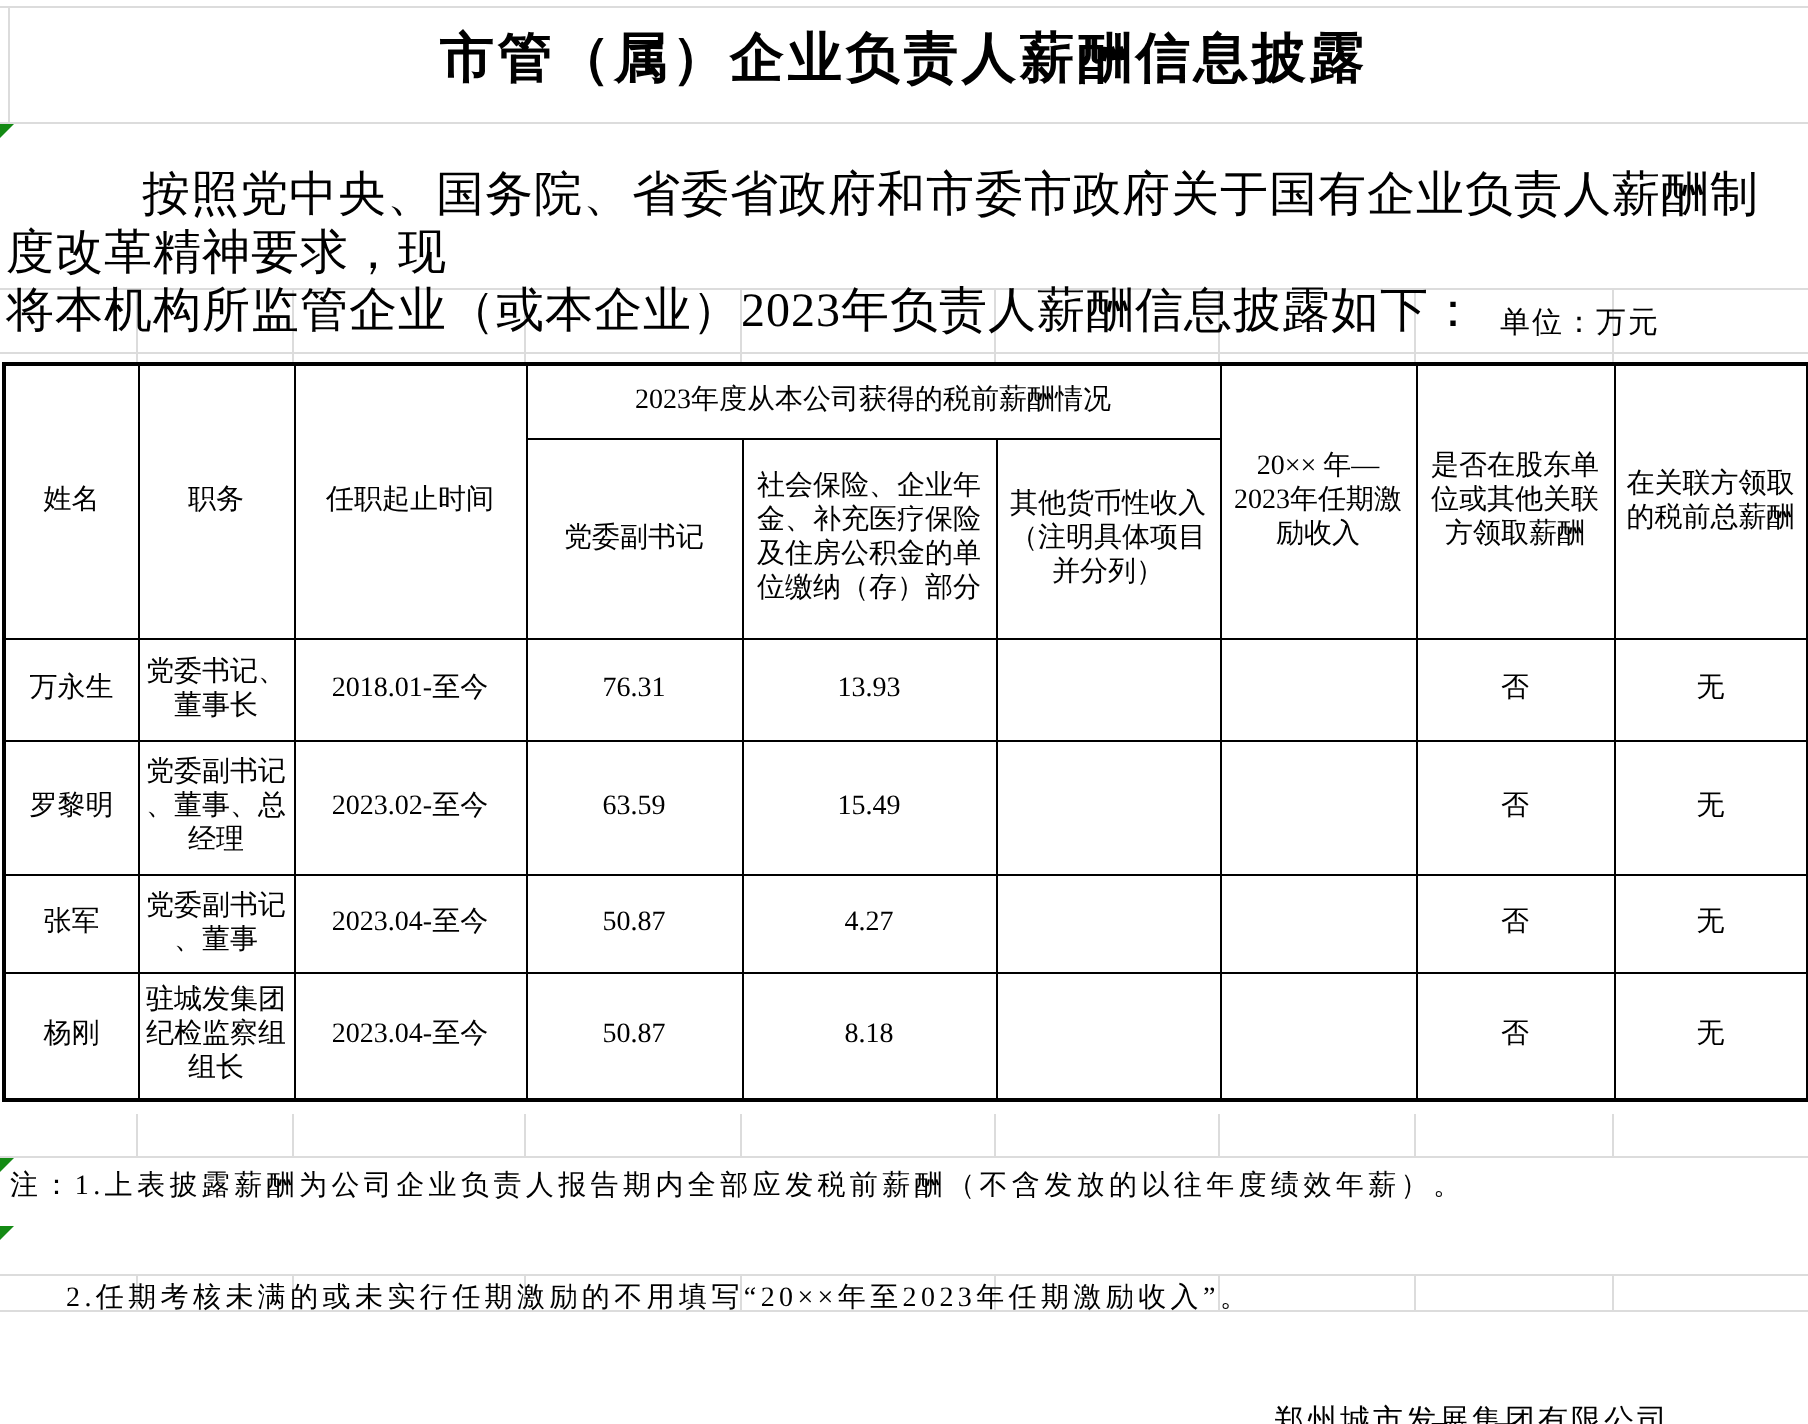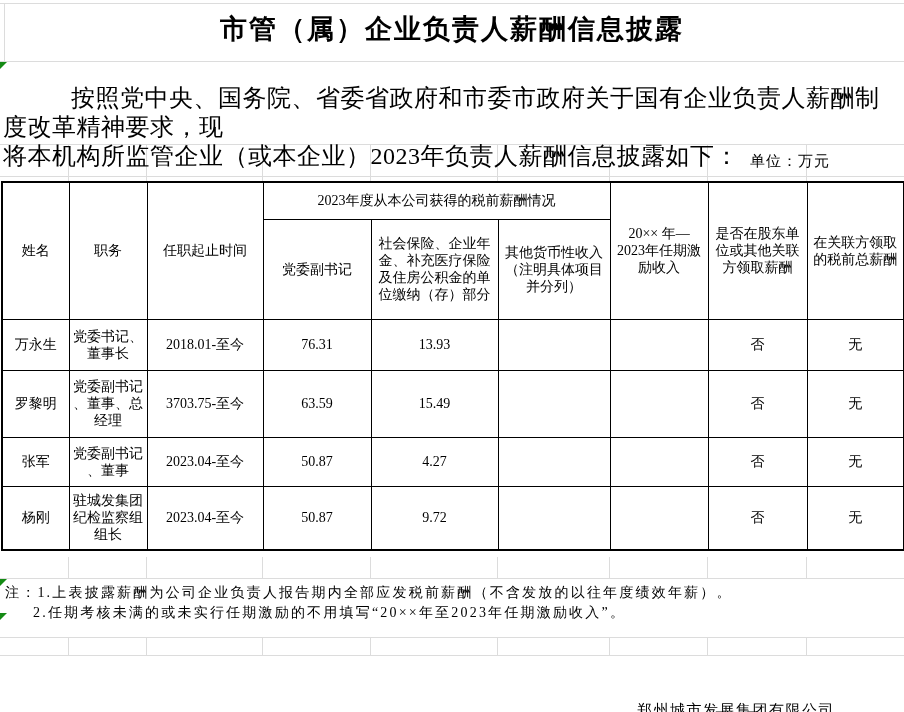--- a/index.html
+++ b/index.html
@@ -26,21 +26,21 @@
             border:2px solid #000;}
   table.sal th,table.sal td{
     border:1px solid #000;text-align:center;vertical-align:middle;
     font-weight:normal;font-size:14px;padding:0 3px;overflow:hidden;
     line-height:17px;
   }
   .pre{white-space:pre-line;}
   td.namecell{font-size:15px;}
   .note{position:absolute;font-size:14px;letter-spacing:2.2px;white-space:nowrap;}
   .note1{left:5px;top:584px;}
-  .note2{left:33px;top:604px;}
+  .note2{left:33px;top:640px;}
   .company{position:absolute;left:612px;top:701px;font-size:15px;letter-spacing:1.5px;margin-left:25px;}
   .date{position:absolute;left:645px;top:709px;font-size:15px;letter-spacing:1px;font-family:Liberation Serif, serif;}
 </style>
 </head>
 <body>
 
 <div>
   <div class="gh" style="top:3px"></div>
   <div class="gh" style="top:61px"></div>
   <div class="gh" style="top:144px"></div>
@@ -134,21 +134,21 @@
     <td></td>
     <td></td>
     <td>否</td>
     <td>无</td>
   </tr>
   <tr style="height:67px">
     <td class="namecell">罗黎明</td>
     <td class="pre">党委副书记
 、董事、总
 经理</td>
-    <td>3703.75-至今</td>
+    <td>2023.02-至今</td>
     <td>63.59</td>
     <td>15.49</td>
     <td></td>
     <td></td>
     <td>否</td>
     <td>无</td>
   </tr>
   <tr style="height:49px">
     <td class="namecell">张军</td>
     <td class="pre">党委副书记
@@ -161,21 +161,21 @@
     <td>否</td>
     <td>无</td>
   </tr>
   <tr style="height:64px">
     <td class="namecell">杨刚</td>
     <td class="pre">驻城发集团
 纪检监察组
 组长</td>
     <td>2023.04-至今</td>
     <td>50.87</td>
-    <td>9.72</td>
+    <td>8.18</td>
     <td></td>
     <td></td>
     <td>否</td>
     <td>无</td>
   </tr>
 </tbody>
   </table>
 
 <div class="note note1">注：1.上表披露薪酬为公司企业负责人报告期内全部应发税前薪酬（不含发放的以往年度绩效年薪）。</div>
 <div class="note note2">2.任期考核未满的或未实行任期激励的不用填写“20××年至2023年任期激励收入”。</div>

